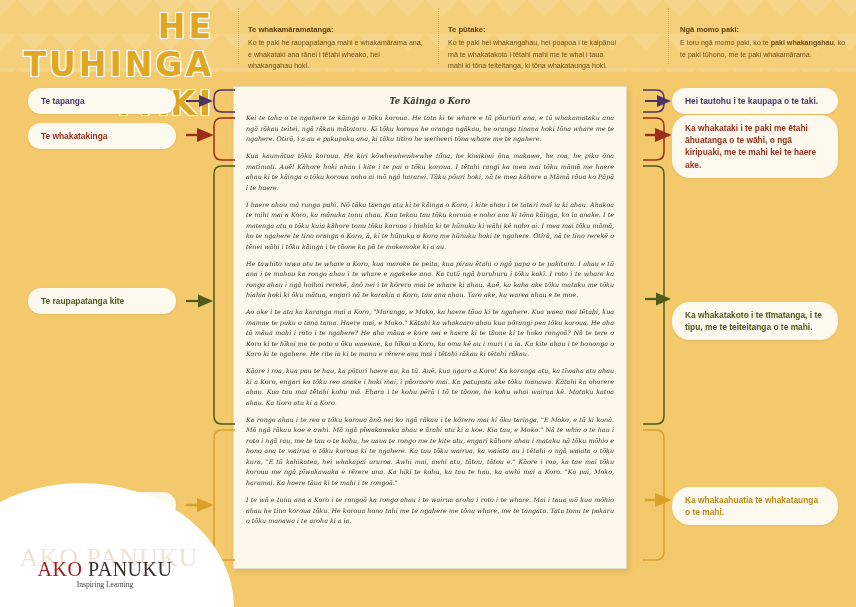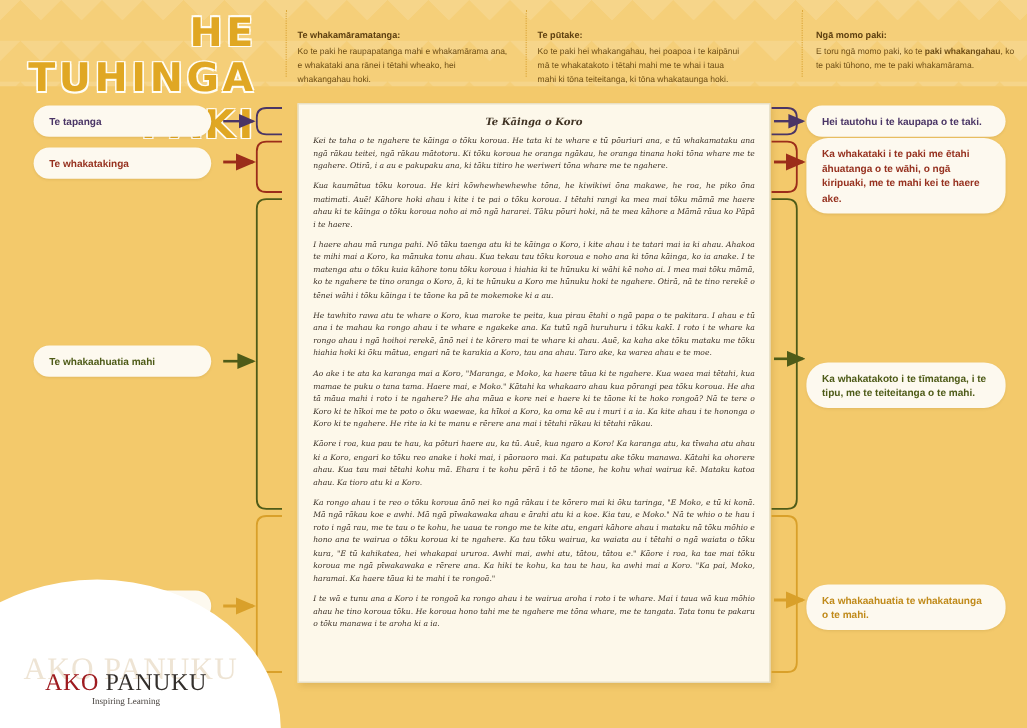--- a/index.html
+++ b/index.html
@@ -85,21 +85,21 @@
     height: 56px;
     border-left: 1px dotted #dda93c;
   }
   #vd1 { left: 238px; }
   #vd2 { left: 438px; }
   #vd3 { left: 668px; }
 
   
   #story-card {
     position: absolute;
-    left: 248px; top: 86px;
+    left: 233px; top: 86px;
     width: 394px; height: 483px;
     background: #fdf8ea;
     border: 1px solid #e4dcc2;
     box-shadow: 2px 3px 5px rgba(140,100,30,.18);
     padding: 9px 12px 6px 12px;
     overflow: hidden;
   }
   #story-title {
     text-align: center;
     font-family: "DejaVu Serif", serif;
@@ -225,21 +225,21 @@
     <span>E toru ngā momo paki, ko te </span><b>paki whakangahau</b><span>, ko te paki tūhono, me te paki whakamārama.</span>
   </div>
 
   <div class="pill pill-left" id="pill-tapanga">
     <span>Te tapanga</span>
   </div>
   <div class="pill pill-left" id="pill-whakatakinga">
     <span>Te whakatakinga</span>
   </div>
   <div class="pill pill-left" id="pill-raupapatanga">
-    <span>Te whakaahuatia mahi</span>
+    <span>Te raupapatanga kite</span>
   </div>
   <div class="pill pill-left" id="pill-whakataunga">
     <span>Te whakataunga</span>
   </div>
 
   <div class="pill pill-right" id="pill-r-tapanga">
     <span>Hei tautohu i te kaupapa o te taki.</span>
   </div>
   <div class="pill pill-right" id="pill-r-whakatakinga">
     <span>Ka whakataki i te paki me ētahi āhuatanga o te wāhi, o ngā kiripuaki, me te mahi kei te haere ake.</span>

